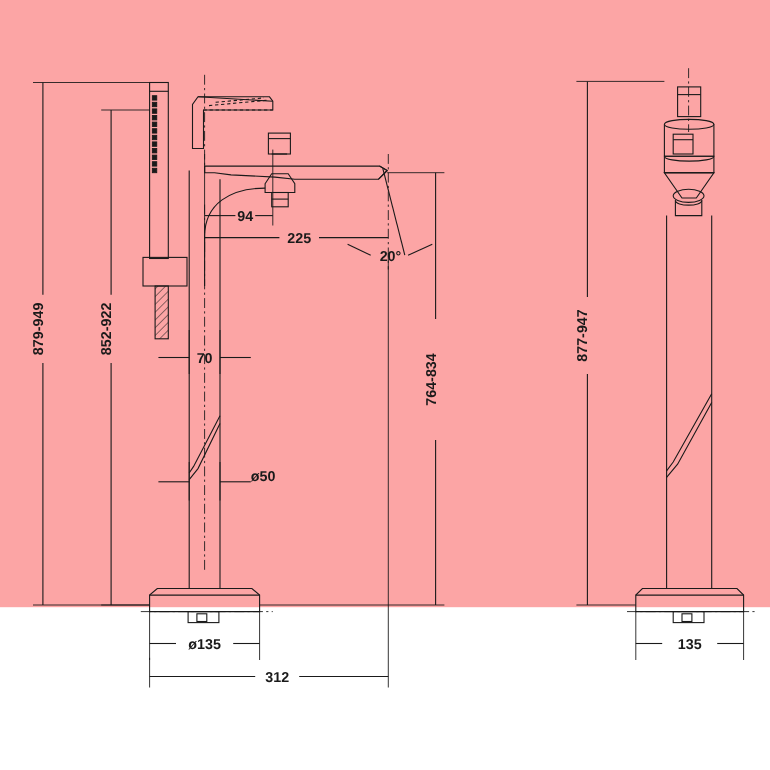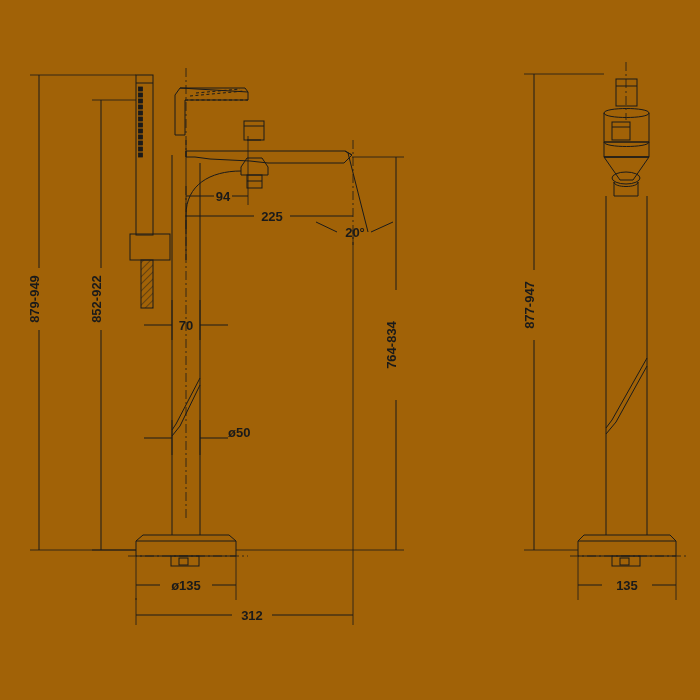--- a/index.html
+++ b/index.html
@@ -1,18 +1,18 @@
 <!DOCTYPE html>
 <html><head>
 <meta charset="utf-8">
 <style>
   html,body{margin:0;padding:0;background:#ffffff;}
   body{width:700px;height:700px;overflow:hidden;
        font-family:"Liberation Sans",sans-serif;}
-  #stage{position:relative;width:700px;height:700px;background:#a16207;}
+  #stage{position:relative;width:700px;height:552px;background:#fca5a5;}
   svg{display:block;}
   .dimtext{font-family:"Liberation Sans",sans-serif;font-weight:bold;
            font-size:13px;fill:#1a1a1a;}
 </style>
 </head>
 <body>
 
 <div id="stage">
 <svg width="700" height="700" viewBox="0 0 700 700">
 

